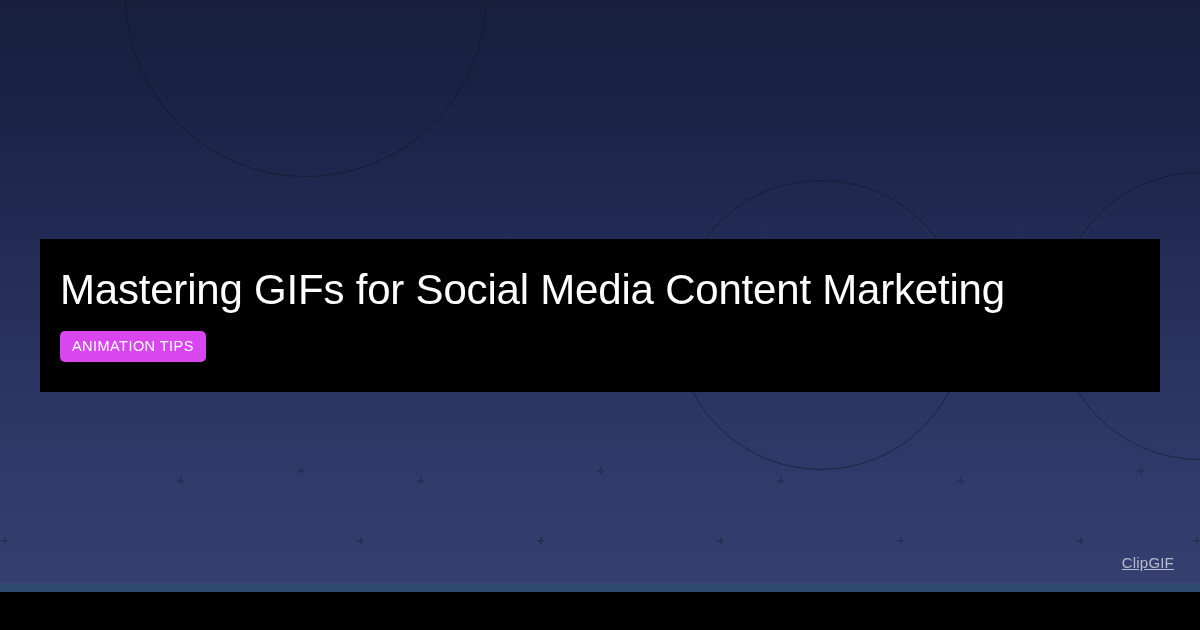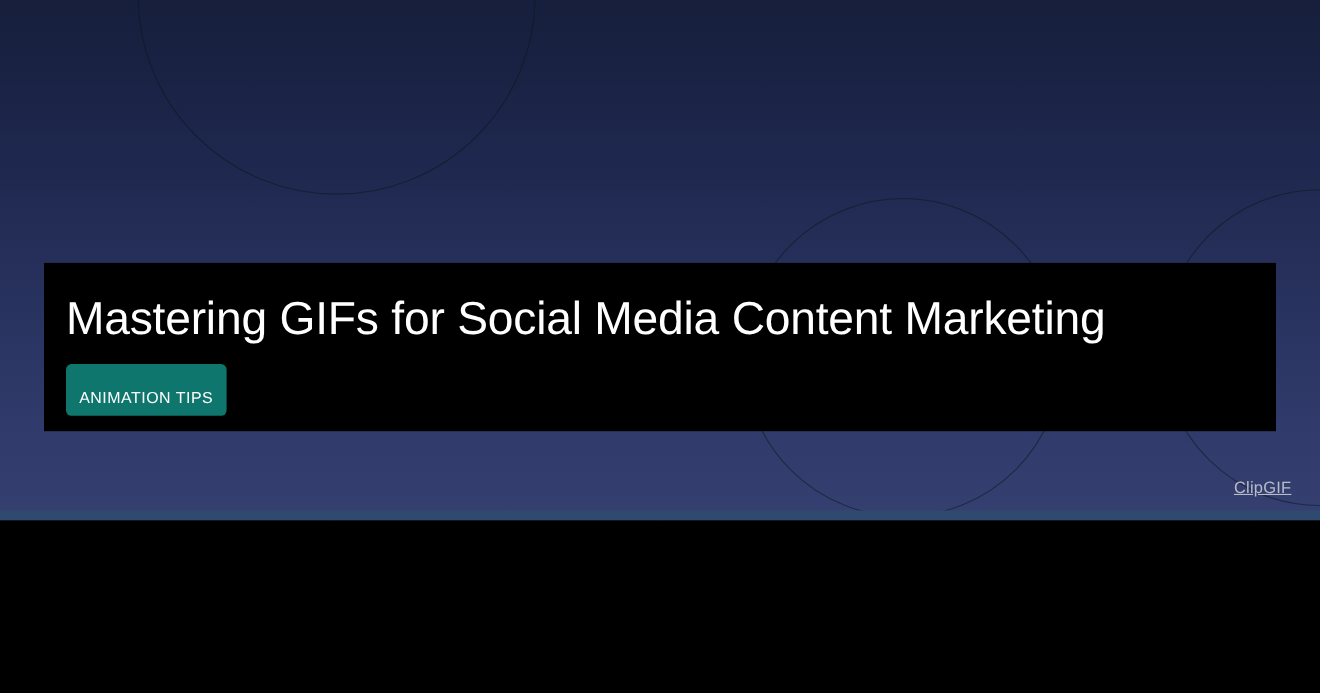--- a/index.html
+++ b/index.html
@@ -8,21 +8,21 @@
   html, body {
     width:1200px;
     height:630px;
     overflow:hidden;
     background:#000;
   }
 
   .card {
     position:relative;
     width:1200px;
-    height:473px;
+    height:592px;
     overflow:hidden;
     font-family:"Liberation Sans", sans-serif;
     background:linear-gradient(180deg,
         #171f3d 0%,
         #1b2346 18%,
         #1f2950 34%,
         #252f59 50%,
         #2b3563 66%,
         #313b6b 82%,
         #364070 100%);
@@ -77,27 +77,27 @@
     font-size:42px;
     line-height:50px;
     font-weight:400;
     letter-spacing:-0.2px;
     white-space:nowrap;
   }
 
   .badge {
     display:inline-block;
     margin-top:16px;
-    background:#0f766e;
+    background:#d946ef;
     color:#ffffff;
     font-size:14.5px;
     line-height:1;
     letter-spacing:0.45px;
     font-weight:400;
-    padding:24px 12px 8px 12px;
+    padding:8px 12px 8px 12px;
     border-radius:5px;
   }
 
   
   .bottom-bar {
     position:absolute;
     left:0;
     bottom:0;
     width:1200px;
     height:9px;

